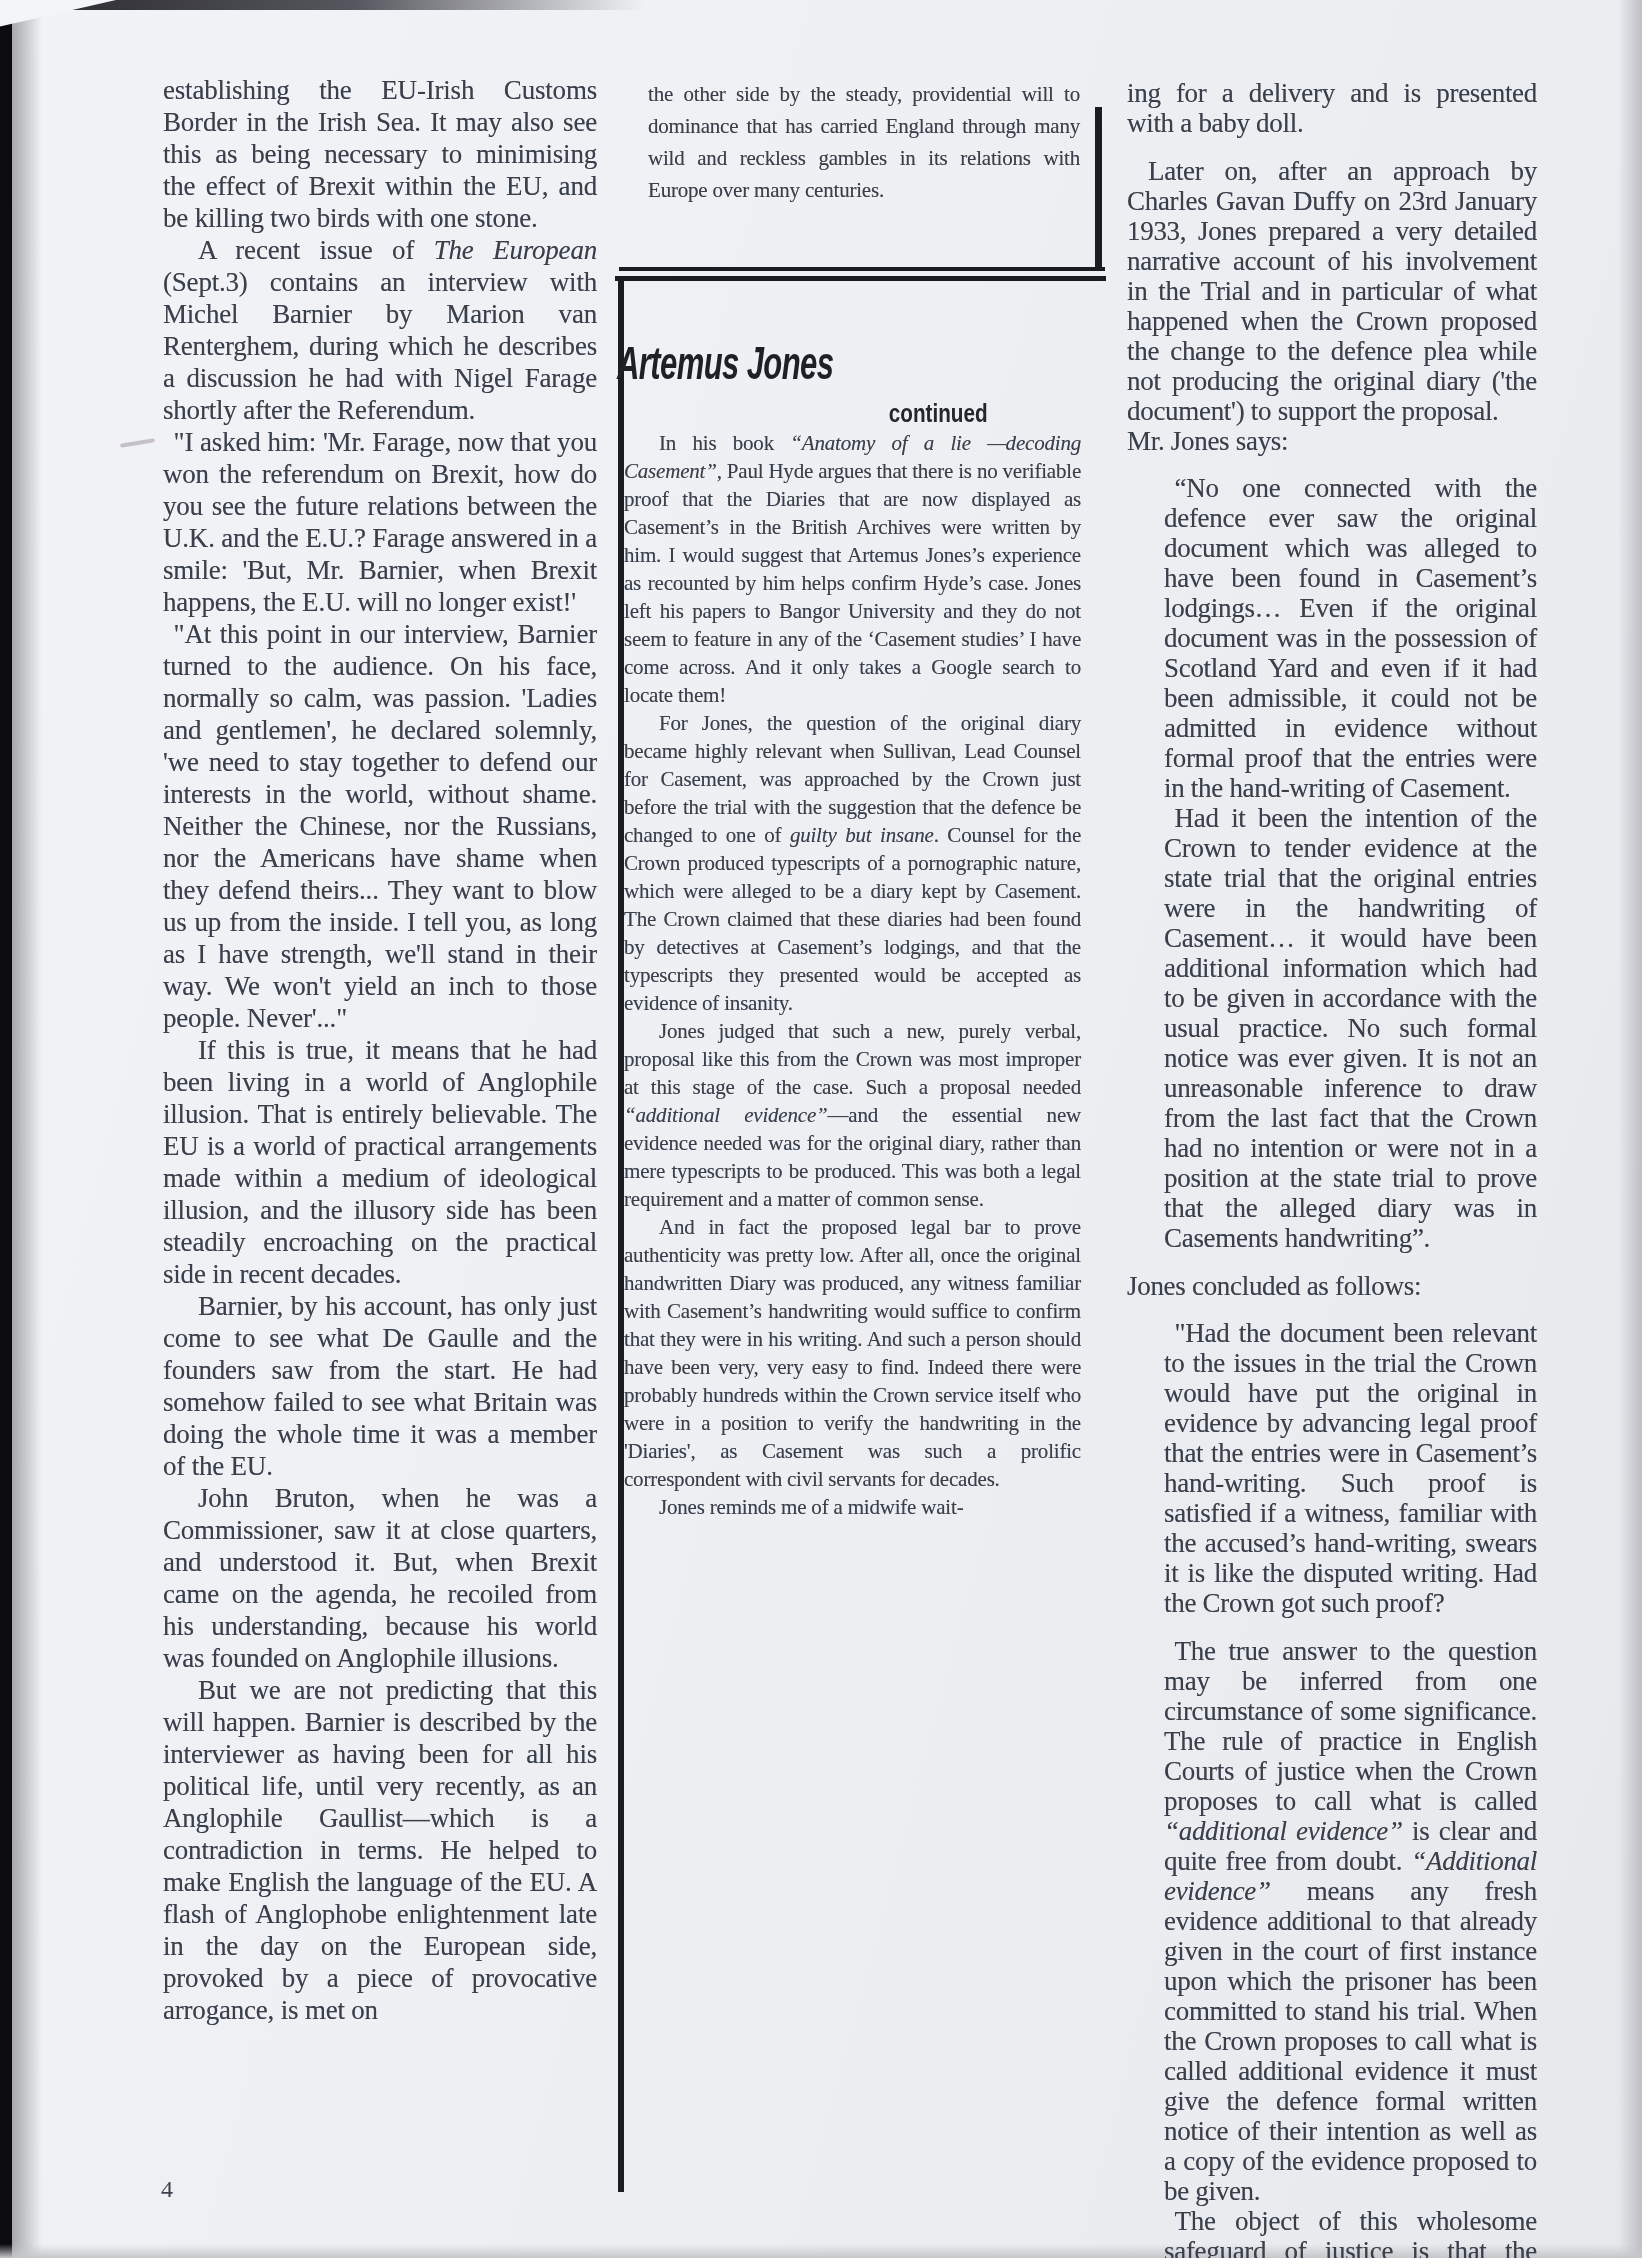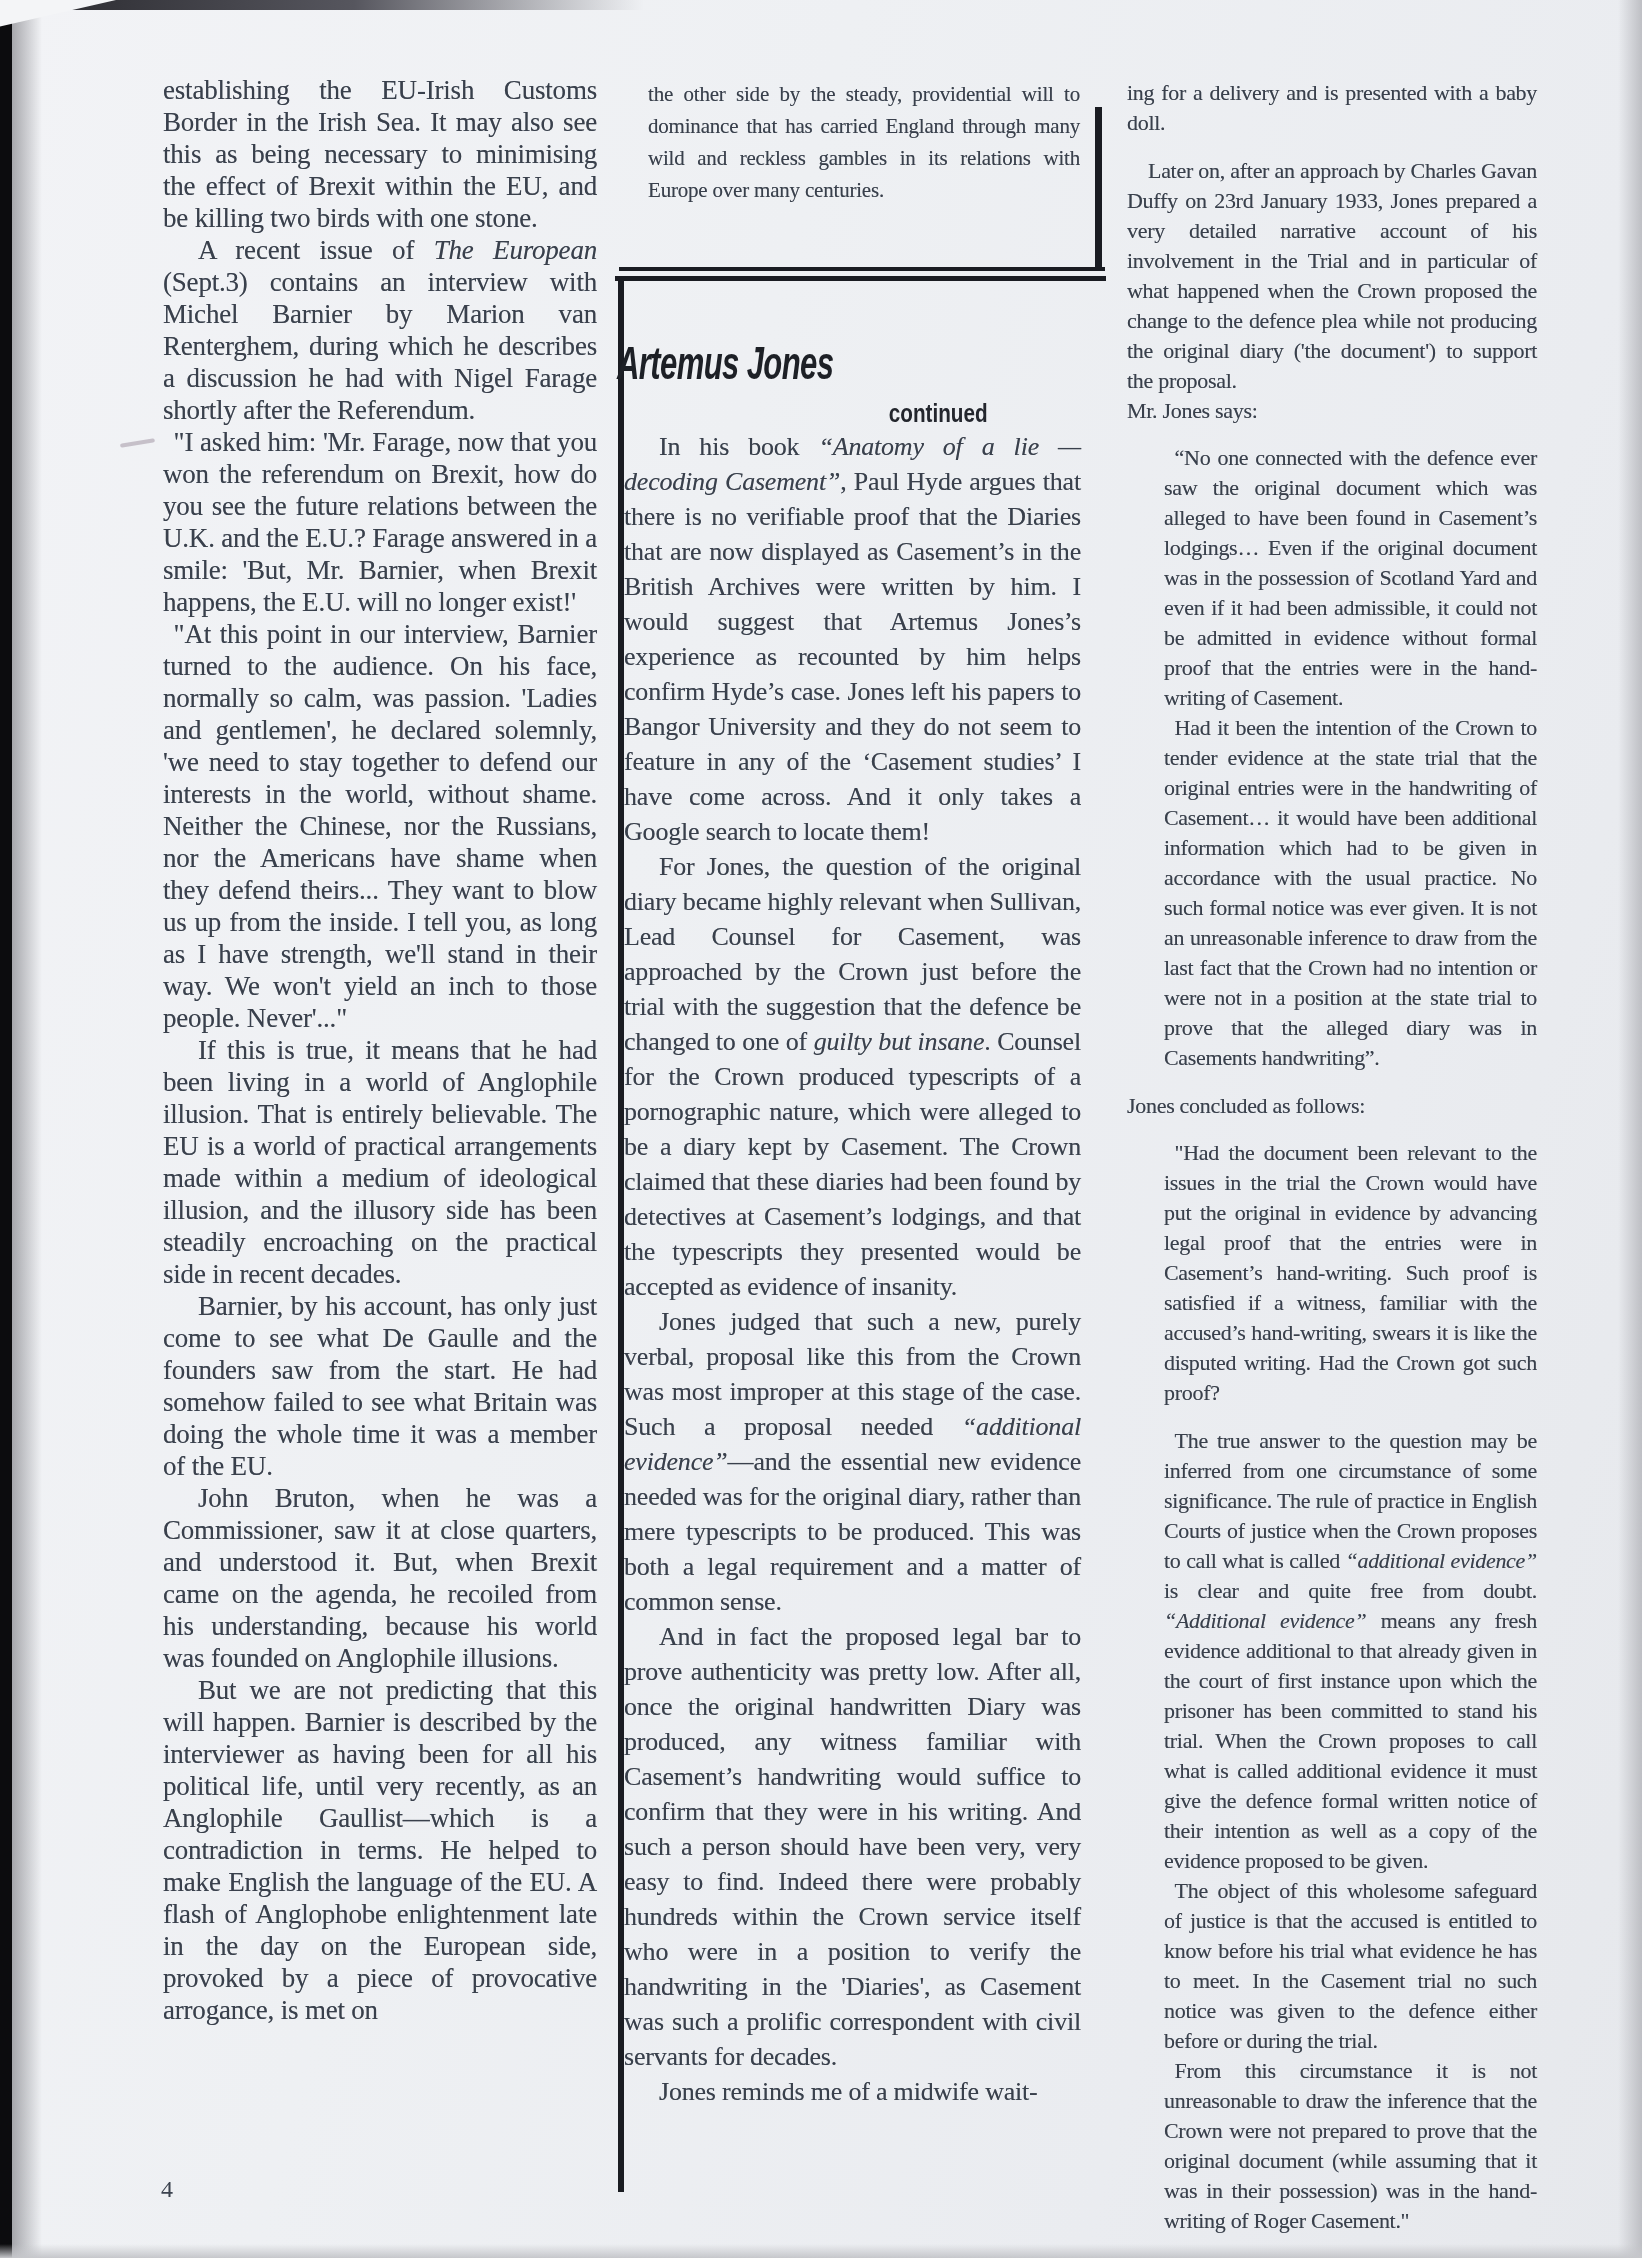--- a/index.html
+++ b/index.html
@@ -32,23 +32,23 @@
     background:#b3abb6;border-radius:2.6px;transform:rotate(-9deg);opacity:.7;}
   
   .col{position:absolute;}
   .col p{margin:0;text-align:justify;letter-spacing:-0.2px;
     text-shadow:0 0 0.5px rgba(57,64,76,.45);}
   .col-left{left:163px;top:74px;width:434px;}
   .col-left p{font-size:27px;line-height:32px;}
   .topbox{left:648px;top:78px;width:432px;}
   .topbox p{font-size:21px;line-height:32px;}
   .aj-box{left:624px;top:278px;width:457px;box-sizing:border-box;}
-  .aj-box p{font-size:26px;line-height:35px;}
+  .aj-box p{font-size:21px;line-height:28px;}
   .col-right{left:1127px;top:78px;width:410px;}
-  .col-right p{font-size:22px;line-height:30px;letter-spacing:-0.3px;}
+  .col-right p{font-size:27px;line-height:30px;letter-spacing:-0.3px;}
   .indent{text-indent:35px;}
   .indent-sm{text-indent:21px;}
   .gap{margin-top:21px;}
   .aj-box .gap{}
   .col-right .gap{margin-top:17.6px;}
   .quote{margin-left:39px;text-indent:10.6px;}
   .col-right .quote{margin-left:37px;}
   .it{font-style:italic;}
   
   .aj-title{margin:60px 0 0 -7px;color:#1d2026;line-height:49px;white-space:nowrap;}

